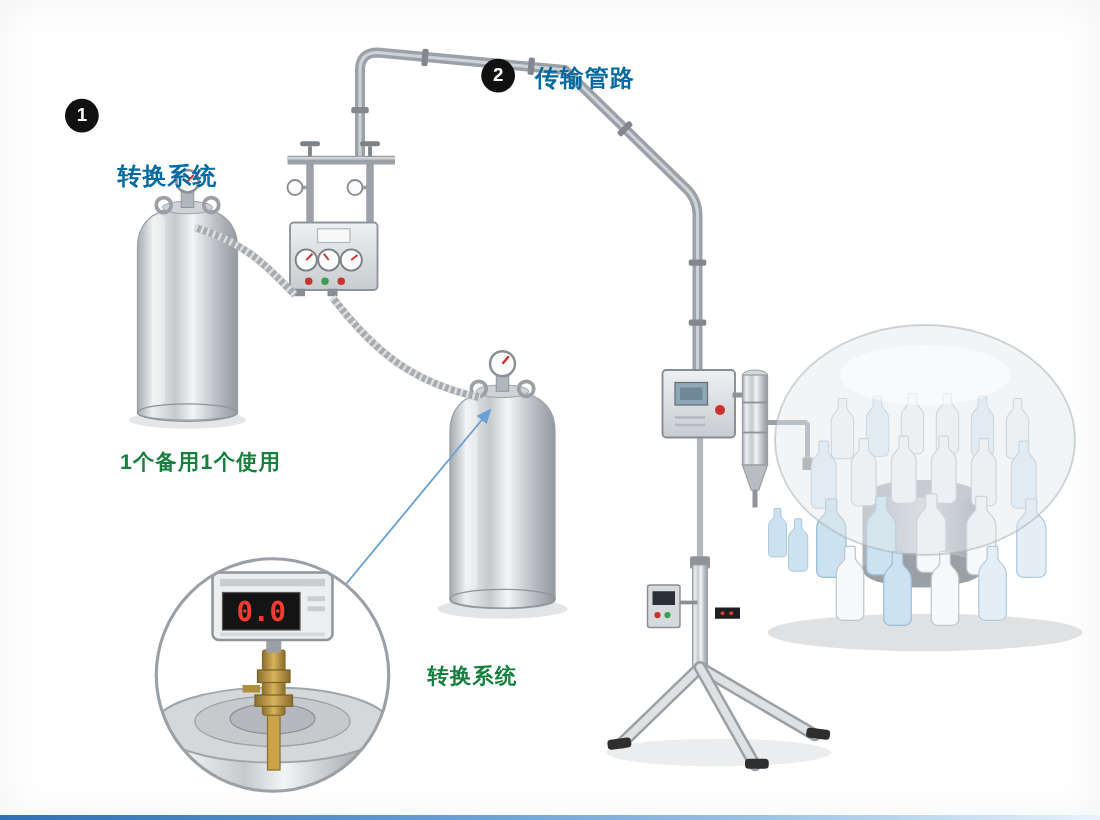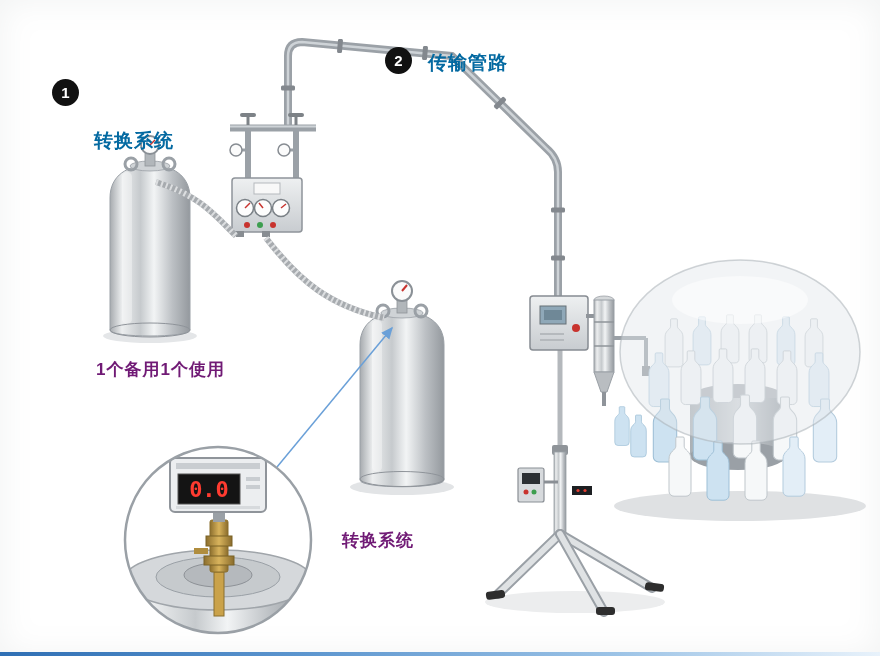--- a/index.html
+++ b/index.html
@@ -10,21 +10,21 @@
   }
   .scene svg{position:absolute;left:0;top:0;}
   .badge{
     position:absolute;width:27px;height:27px;border-radius:50%;background:#111;
     color:#fff;font-size:15px;font-weight:bold;display:flex;align-items:center;justify-content:center;
   }
   .lbl{
     position:absolute;color:#0369a1;font-size:19px;font-weight:700;letter-spacing:1px;white-space:nowrap;
   }
   .note{
-    position:absolute;color:#701a75;font-size:17px;font-weight:600;letter-spacing:1px;white-space:nowrap;
+    position:absolute;color:#15803d;font-size:17px;font-weight:600;letter-spacing:1px;white-space:nowrap;
   }
   .bottom-bar{
     position:absolute;left:0;bottom:0;width:100%;height:4px;
     background:linear-gradient(90deg,#2f6fb4 0%,#5d96cf 35%,#9cc3e6 70%,#e8f2fb 100%);
   }
   .b-w{fill:#f6f8f9;stroke:#bfc6cb;stroke-width:1;}
   .b-b{fill:#cde2f1;stroke:#9dbfd6;stroke-width:1;}
   .b-lb{fill:#e3eef7;stroke:#b3cbdd;stroke-width:1;}
   .meter-value{
     font-family:"DejaVu Sans Mono",monospace;font-size:22px;font-weight:bold;fill:#ff3b30;

